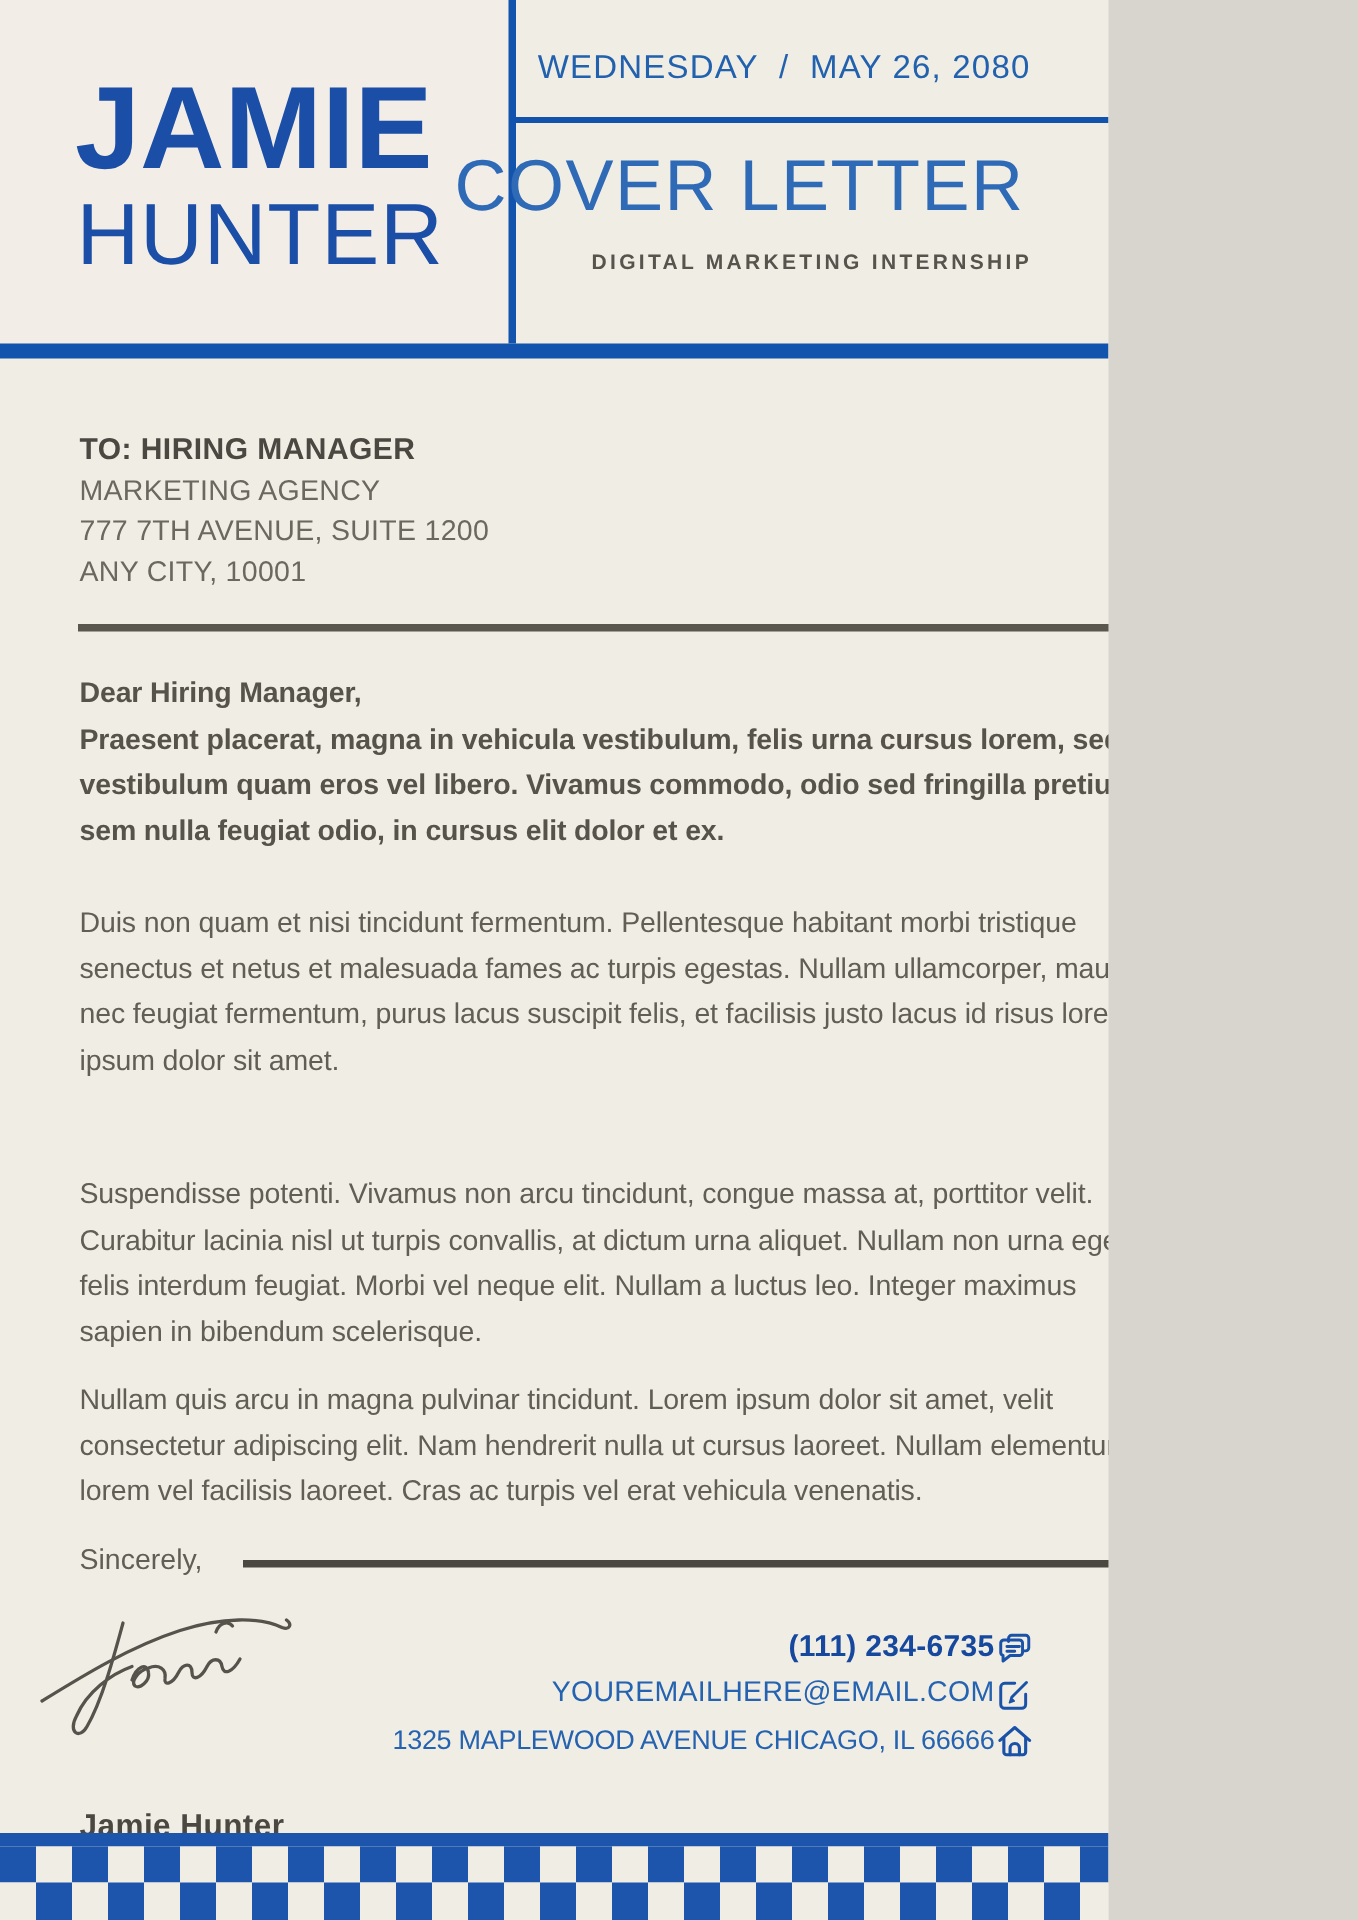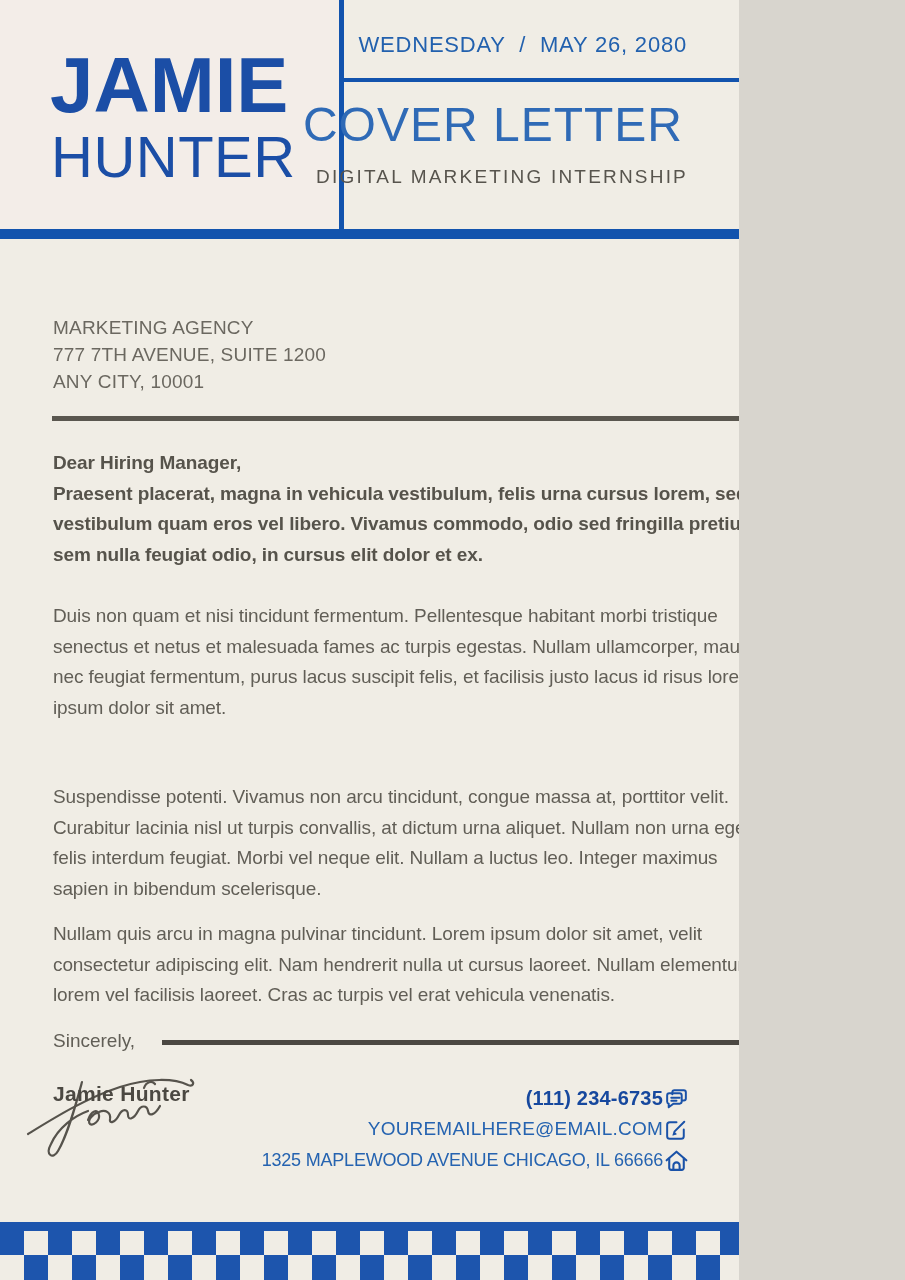--- a/index.html
+++ b/index.html
@@ -45,21 +45,21 @@
     position: absolute; left: 344px; top: 78px; right: 0;
     height: 4px; background: var(--accent, #1253ad);
   }
   .doc-title {
     position: absolute; right: 56px; top: 99px;
     font-size: 48px; line-height: 1.1; font-weight: 300;
     color: var(--title-blue, #2f6ab6); letter-spacing: 1px;
   }
   .doc-subtitle {
     position: absolute; right: 51px; top: 166px;
-    font-size: 19px; line-height: 1.2; font-weight: normal;
+    font-size: 14px; line-height: 1.2; font-weight: bold;
     color: var(--subtitle-gray, #57544d); letter-spacing: 2.2px;
   }
   .header-bottom-bar {
     position: absolute; left: 0; top: 229px;
     width: 100%; height: 10px;
     background: var(--accent, #1253ad);
   }
 
   
   .recipient-to {
@@ -96,21 +96,21 @@
     position: absolute; left: 53px; top: 1030px;
     font-size: 19px; color: var(--body-gray, #615e56);
   }
   .signoff-line {
     position: absolute; left: 162px; top: 1040px;
     width: 692px; height: 5px;
     background: var(--line-dark, #4b4842);
   }
   .signature-svg { position: absolute; left: 24px; top: 1054px; }
   .signature-name {
-    position: absolute; left: 53px; top: 1082px;
+    position: absolute; left: 53px; top: 1206px;
     font-size: 21px; font-weight: bold;
     color: var(--heading-gray, #4b4842); letter-spacing: 0.3px; text-align: right;
   }
 
   
   .contact-block {
     position: absolute; right: 49px; top: 1085px;
     display: flex; flex-direction: column; gap: 5px; align-items: flex-end;
   }
   .contact-row { display: flex; align-items: center; height: 26px; }
@@ -148,20 +148,21 @@
   <div class="header-left-block"></div>
   <div class="header-v-line"></div>
   <div class="name-first">JAMIE</div>
   <div class="name-last">HUNTER</div>
   <div class="header-date">WEDNESDAY  /  MAY 26, 2080</div>
   <div class="header-date-underline"></div>
   <div class="doc-title">COVER LETTER</div>
   <div class="doc-subtitle">DIGITAL MARKETING INTERNSHIP</div>
   <div class="header-bottom-bar"></div>
 
+  <div class="recipient-to">TO: HIRING MANAGER</div>
   <div class="recipient-address">MARKETING AGENCY
 777 7TH AVENUE, SUITE 1200
 ANY CITY, 10001</div>
   <div class="recipient-divider"></div>
 
   <div class="para para-1">Dear Hiring Manager,
 Praesent placerat, magna in vehicula vestibulum, felis urna cursus lorem, sed
 vestibulum quam eros vel libero. Vivamus commodo, odio sed fringilla pretium,
 sem nulla feugiat odio, in cursus elit dolor et ex.</div>
   <div class="para para-2">Duis non quam et nisi tincidunt fermentum. Pellentesque habitant morbi tristique

